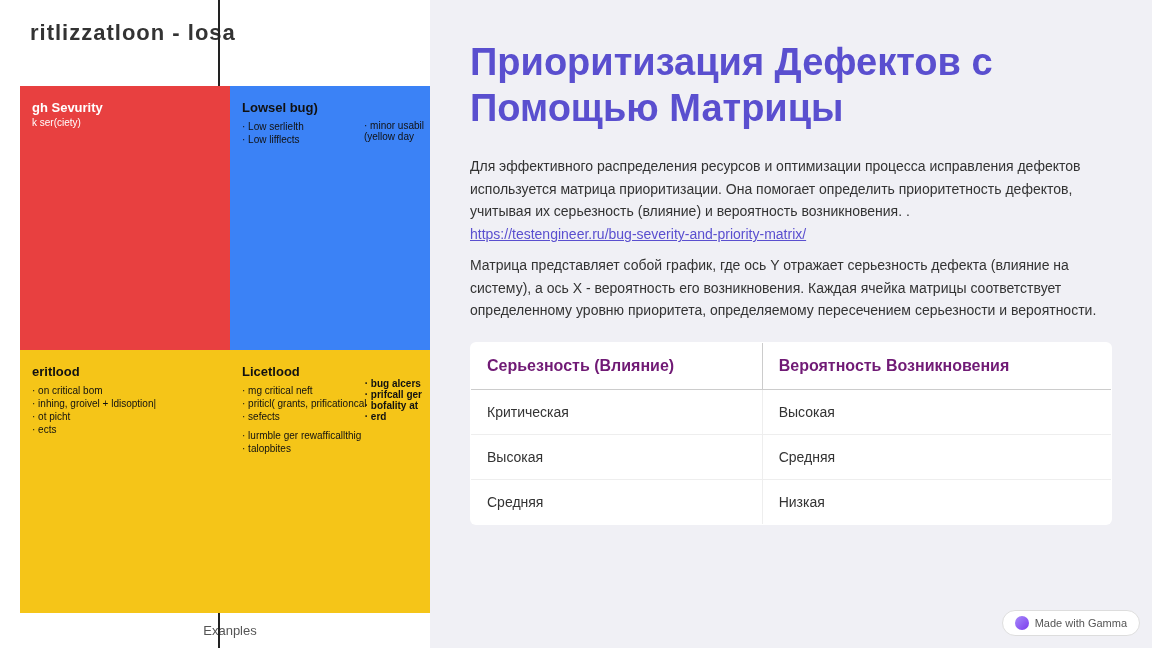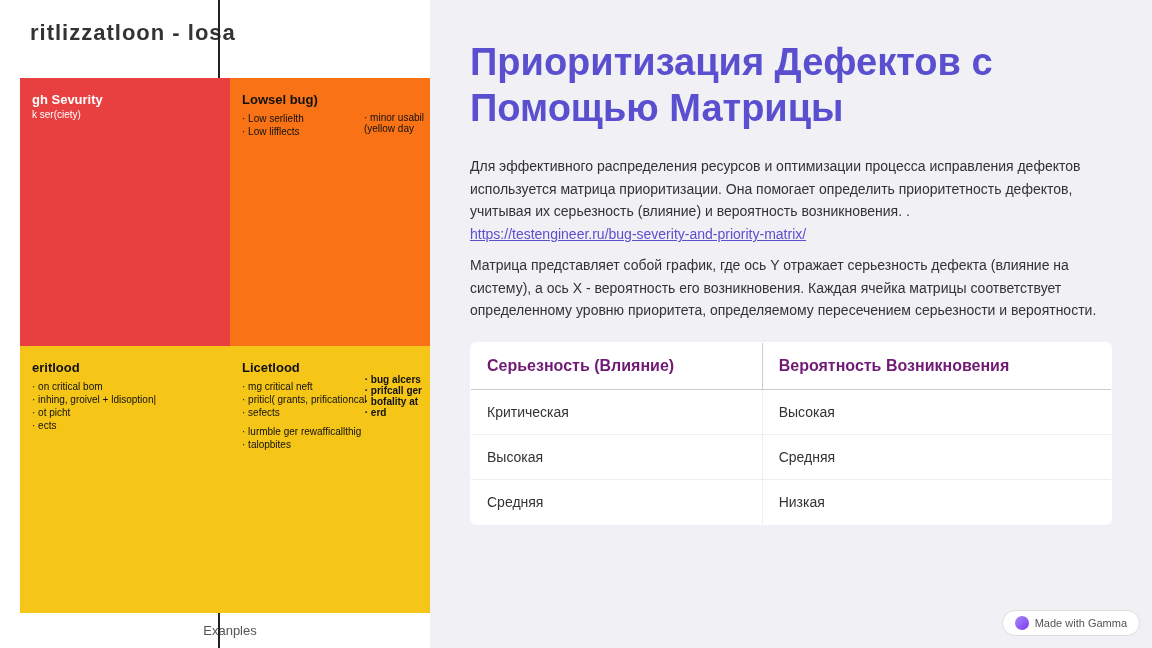--- a/index.html
+++ b/index.html
@@ -20,21 +20,21 @@
       position: relative;
       display: flex;
       flex-direction: column;
       padding: 20px 0 0 30px;
     }
 
     .logo-area {
       font-size: 22px;
       font-weight: 600;
       color: #333;
-      margin-bottom: 22px;
+      margin-bottom: 30px;
       letter-spacing: 1px;
     }
 
     .divider-line {
       position: absolute;
       left: 218px;
       top: 0;
       bottom: 0;
       width: 2px;
       background: #222;
@@ -53,21 +53,21 @@
       padding: 14px 12px;
       position: relative;
       min-height: 140px;
     }
 
     .cell-red {
       background: #e84040;
     }
 
     .cell-yellow-top {
-      background: #f97316;
+      background: #3b82f6;
     }
 
     .cell-yellow-bottom {
       background: #f5c518;
     }
 
     .cell-title {
       font-size: 13px;
       font-weight: 700;
       color: #111;

